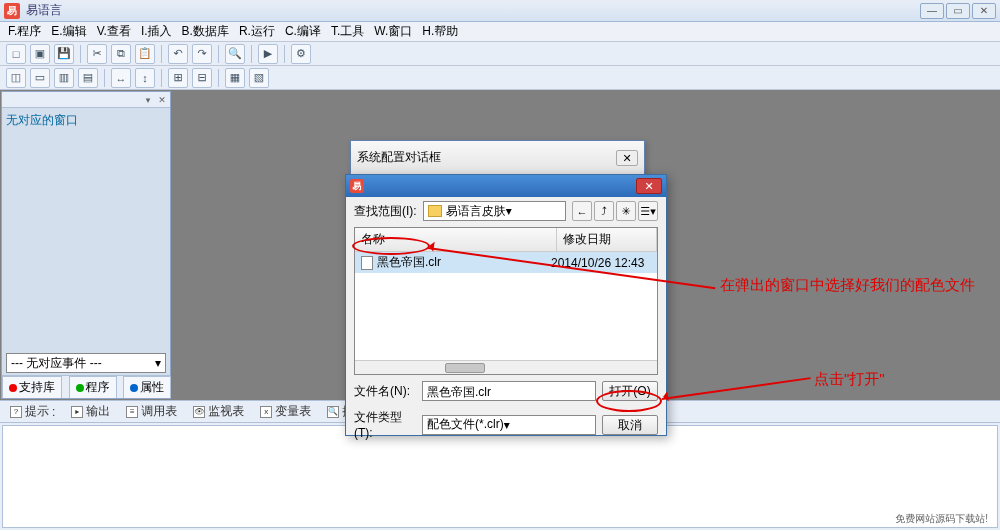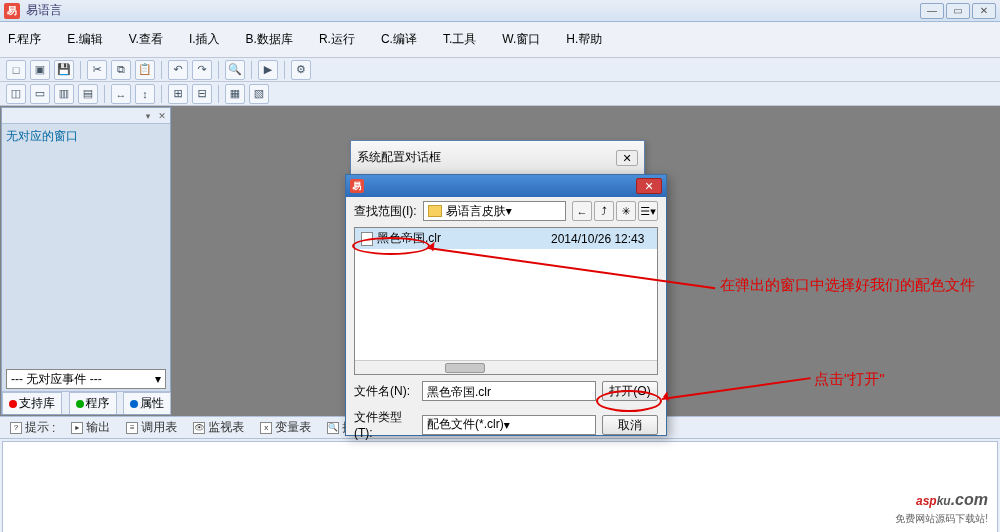--- a/index.html
+++ b/index.html
@@ -6,21 +6,21 @@
 body { background: #fff; width: 1000px; height: 532px; position: relative; overflow: hidden; }
 
 
 .titlebar { height: 22px; background: linear-gradient(#e8eef7, #d5e2f2); border-bottom: 1px solid #a0b8d8; display: flex; align-items: center; padding: 0 4px; }
 .titlebar .app-icon { width: 16px; height: 16px; background: #e74c3c; border-radius: 2px; margin-right: 6px; display: flex; align-items: center; justify-content: center; color: #fff; font-size: 10px; font-weight: bold; }
 .titlebar .title { color: #3b3b6d; flex: 1; }
 .win-controls { display: flex; gap: 2px; }
 .win-btn { width: 24px; height: 16px; border: 1px solid #8fa8c8; background: #e4ecf6; font-size: 10px; text-align: center; line-height: 14px; color: #555; border-radius: 2px; }
 
 
-.menubar { height: 36px; background: #eef2f8; border-bottom: 1px solid #c0c8d8; display: flex; align-items: center; padding: 0 4px; gap: 18px; }
+.menubar { height: 20px; background: #eef2f8; border-bottom: 1px solid #c0c8d8; display: flex; align-items: center; padding: 0 4px; gap: 2px; }
 .menu-item { padding: 2px 4px; color: #000; }
 
 
 .toolbar-row { height: 24px; background: #e8eef7; border-bottom: 1px solid #c0c8d8; display: flex; align-items: center; padding: 0 6px; gap: 4px; }
 .tb-btn { width: 20px; height: 20px; border: 1px solid #b0c0d8; background: #f4f8fd; border-radius: 2px; display: flex; align-items: center; justify-content: center; font-size: 11px; color: #456; }
 .tb-sep { width: 1px; height: 18px; background: #b0c0d8; margin: 0 2px; }
 
 
 .main-area { display: flex; height: 310px; background: #808080; }
 .left-panel { width: 170px; background: #d4dfed; border: 1px solid #8fa8c8; margin: 1px; display: flex; flex-direction: column; }
@@ -249,20 +249,24 @@
       <span>▾</span>
     </div>
     <div class="nav-btns">
       <div class="nav-btn">←</div>
       <div class="nav-btn">⤴</div>
       <div class="nav-btn">✳</div>
       <div class="nav-btn">☰▾</div>
     </div>
   </div>
   <div class="file-list">
+    <div class="file-list-header">
+      <div class="fl-col name">名称</div>
+      <div class="fl-col date">修改日期</div>
+    </div>
     <div class="file-list-body">
       <div class="file-row sel">
         <div class="fname">
             <span class="file-icon"></span>
             <span>黑色帝国.clr</span>
           </div>
         <div class="fdate">2014/10/26 12:43</div>
       </div>
     </div>
     <div class="file-list-scroll">
@@ -289,17 +293,14 @@
 
 <div class="arrow-line" style="left:428px; top:247px; width:290px; transform:rotate(8deg);"></div>
 <div class="arrow-head" style="left:424px; top:241px; border-right-color:#e00000; transform:rotate(8deg);"></div>
 <div class="anno anno-text" style="left:720px; top:276px;">在弹出的窗口中选择好我们的配色文件</div>
 
 <div class="arrow-line" style="left:662px; top:398px; width:150px; transform:rotate(-8deg);"></div>
 <div class="arrow-head" style="left:658px; top:392px; border-right-color:#e00000; transform:rotate(-8deg);"></div>
 <div class="anno anno-text" style="left:814px; top:370px;">点击"打开"</div>
 
 <div class="watermark">
-  <div class="logo">
-    <span class="r">asp</span><span class="g">ku</span><span class="g" style="font-size:16px">.com</span>
-  </div>
   <div class="sub">免费网站源码下载站!</div>
 </div>
 
 </body></html>

